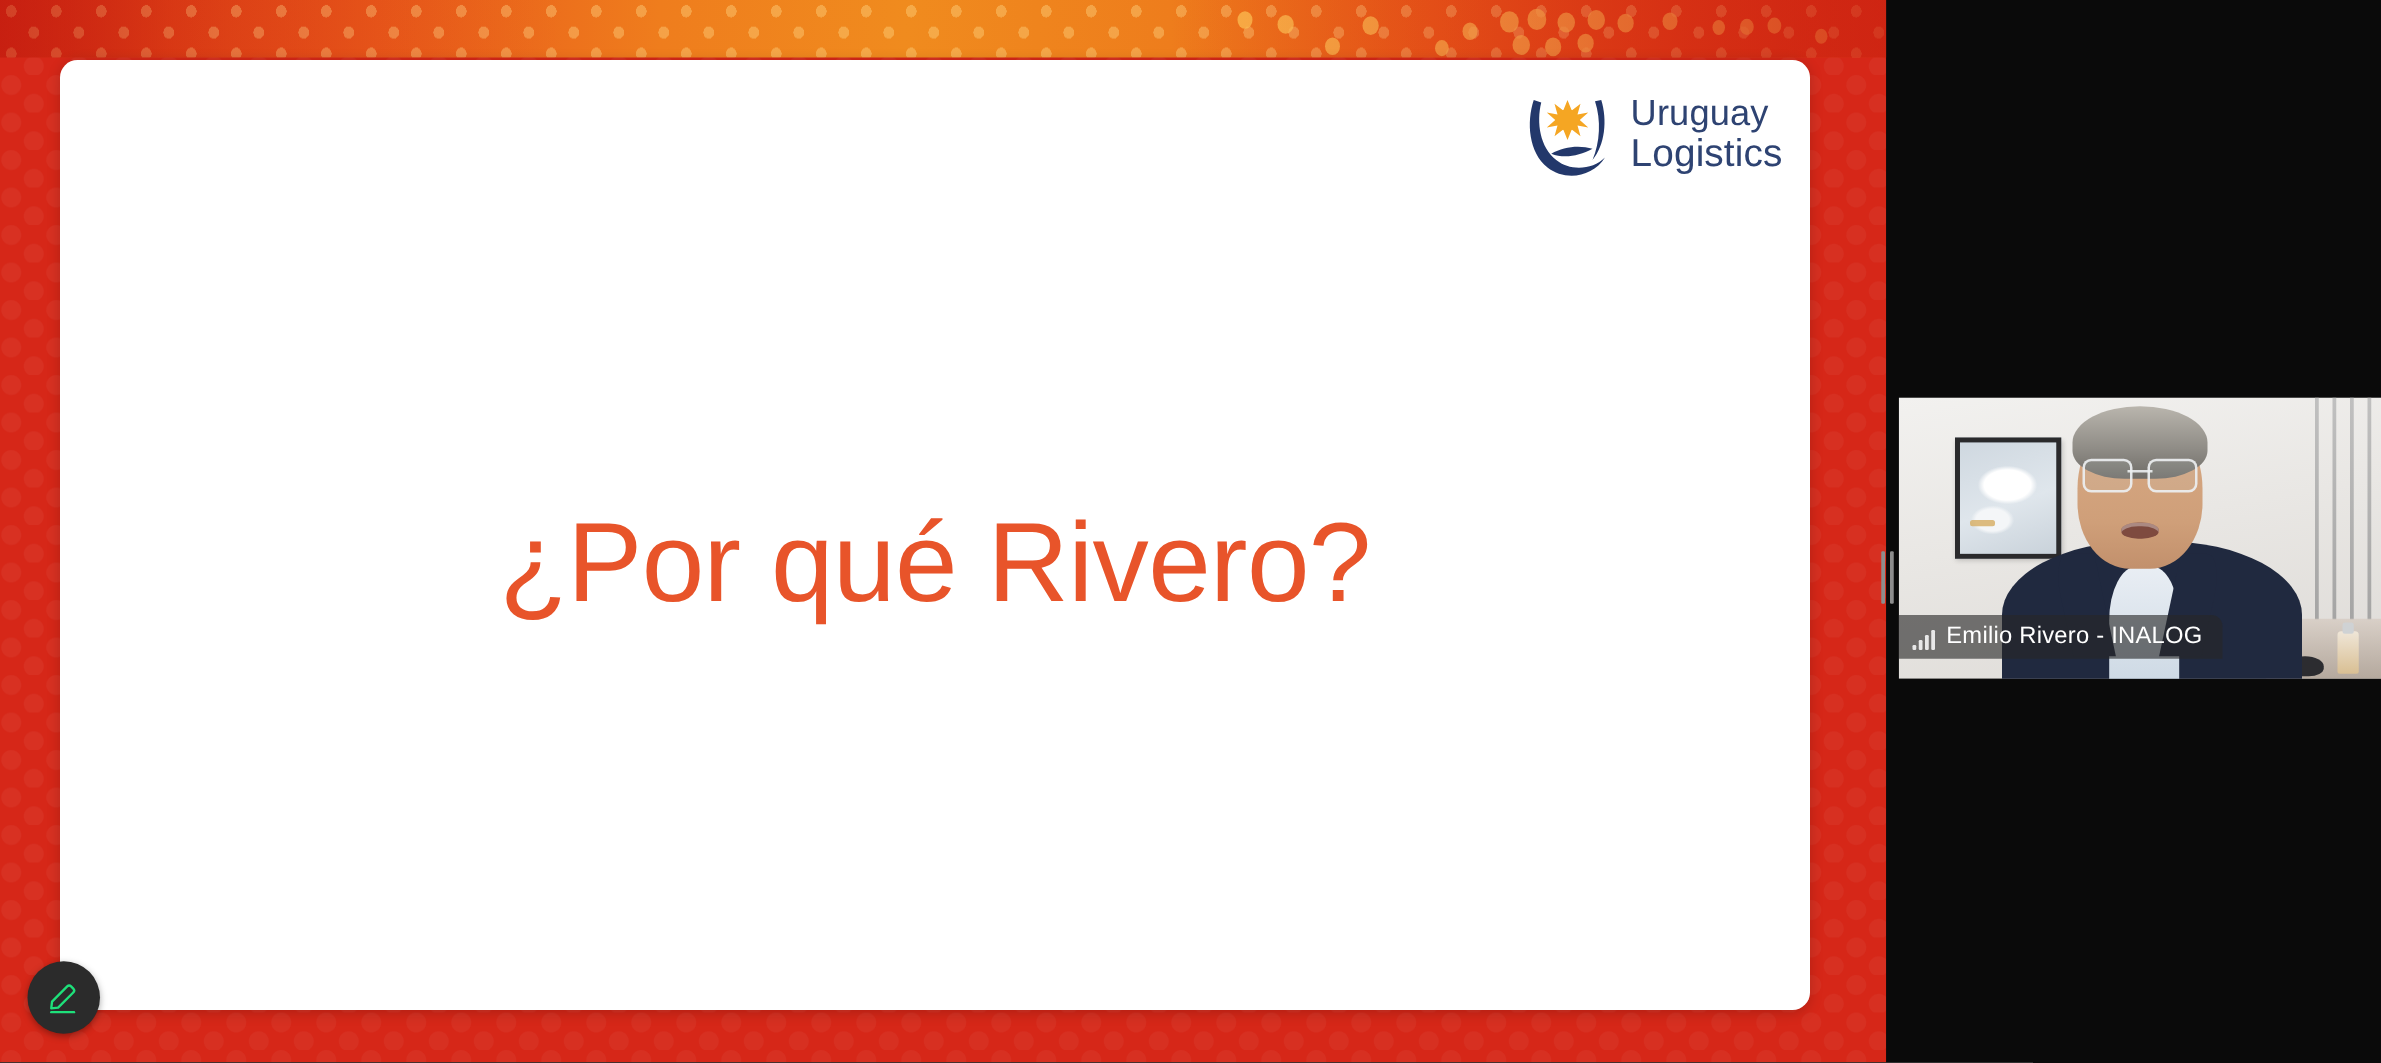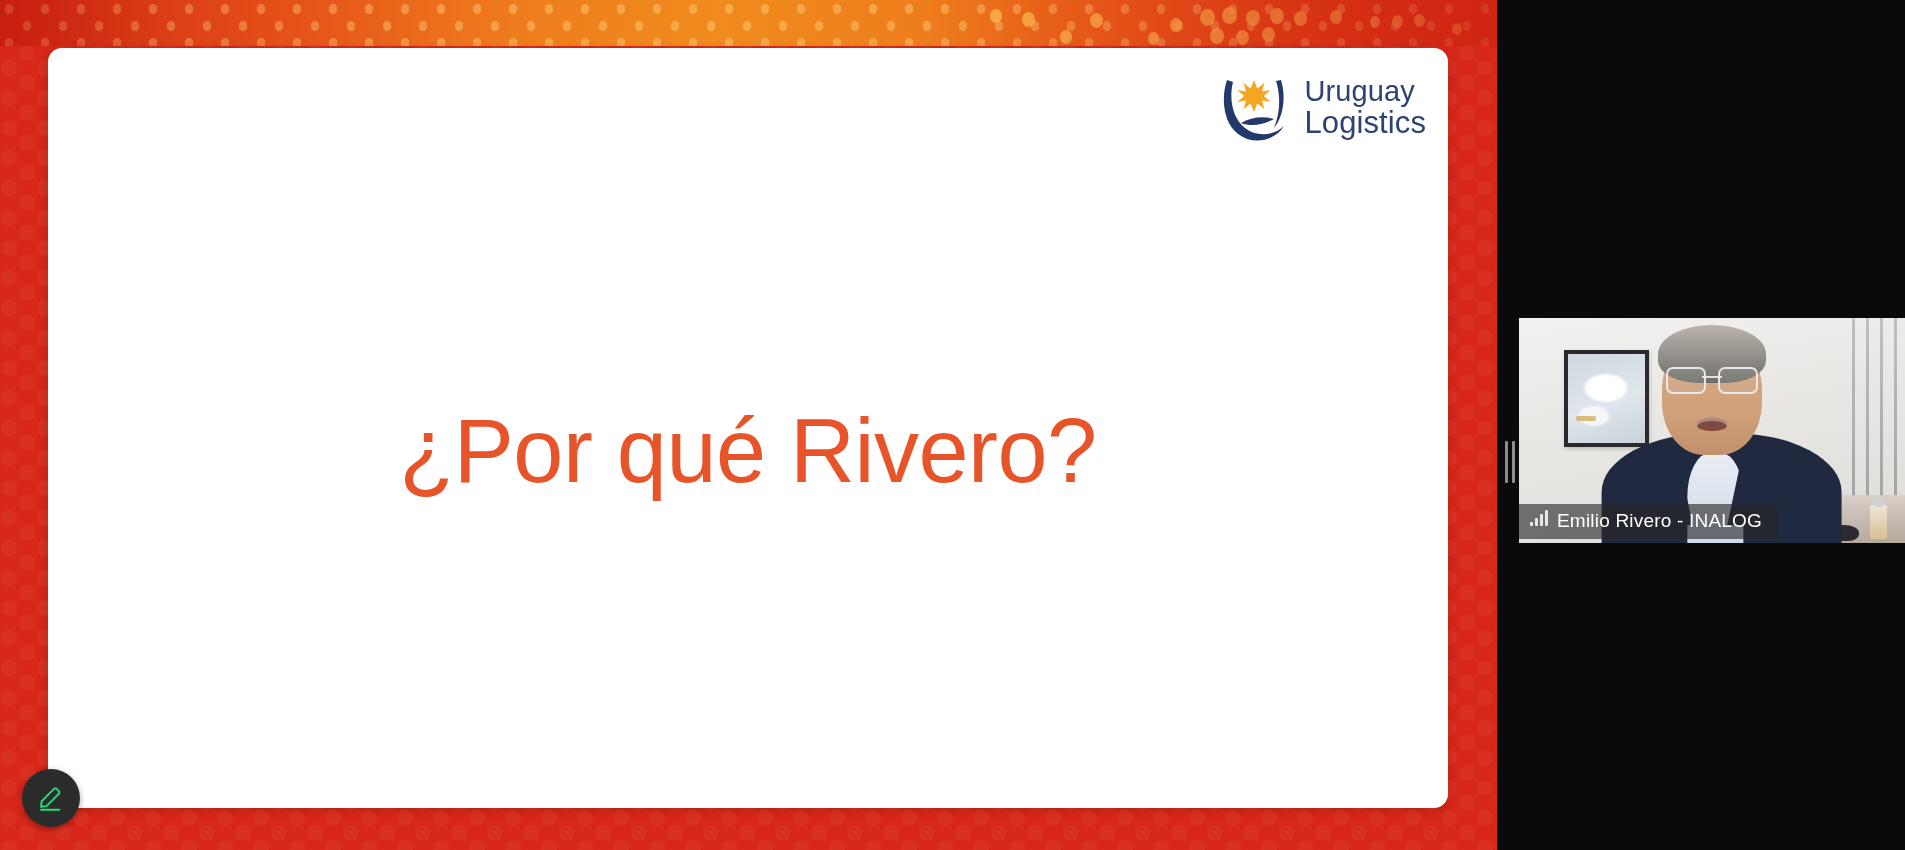--- a/index.html
+++ b/index.html
@@ -23,20 +23,21 @@
   }
 
   
   #slide-region {
     position: absolute;
     left: 0;
     top: 0;
     width: 1497px;
     height: 850px;
     overflow: hidden;
+    padding-left: 12px;
   }
 
   
   .slide-backdrop {
     position: absolute;
     inset: 0;
     background: #d62718;
   }
   .slide-backdrop::before {
     
@@ -308,23 +309,23 @@
     position:absolute; left:50%; transform:translateX(-50%);
     bottom:112px; width:30px; height:13px;
     background:#7e4a3f; border-radius:45%; z-index:5;
     box-shadow: inset 0 3px 0 rgba(255,255,255,0.35);
   }
 
   
   .video-label {
     position: absolute;
     left: 0;
-    bottom: 4px;
+    bottom: 16px;
     display: flex;
-    align-items: flex-start;
+    align-items: flex-end;
     gap: 9px;
     padding: 6px 16px 7px 11px;
     background: rgba(38,38,38,0.62);
     border-radius: 0 9px 0 0;
     z-index: 10;
   }
   .sig-bars { display:flex; align-items:flex-end; gap:2px; height:16px; }
   .sig-bars i { display:block; width:3px; background:#e8e8e8; border-radius:1px; }
   .sig-bars i:nth-child(1){ height:4px; }
   .sig-bars i:nth-child(2){ height:8px; }

